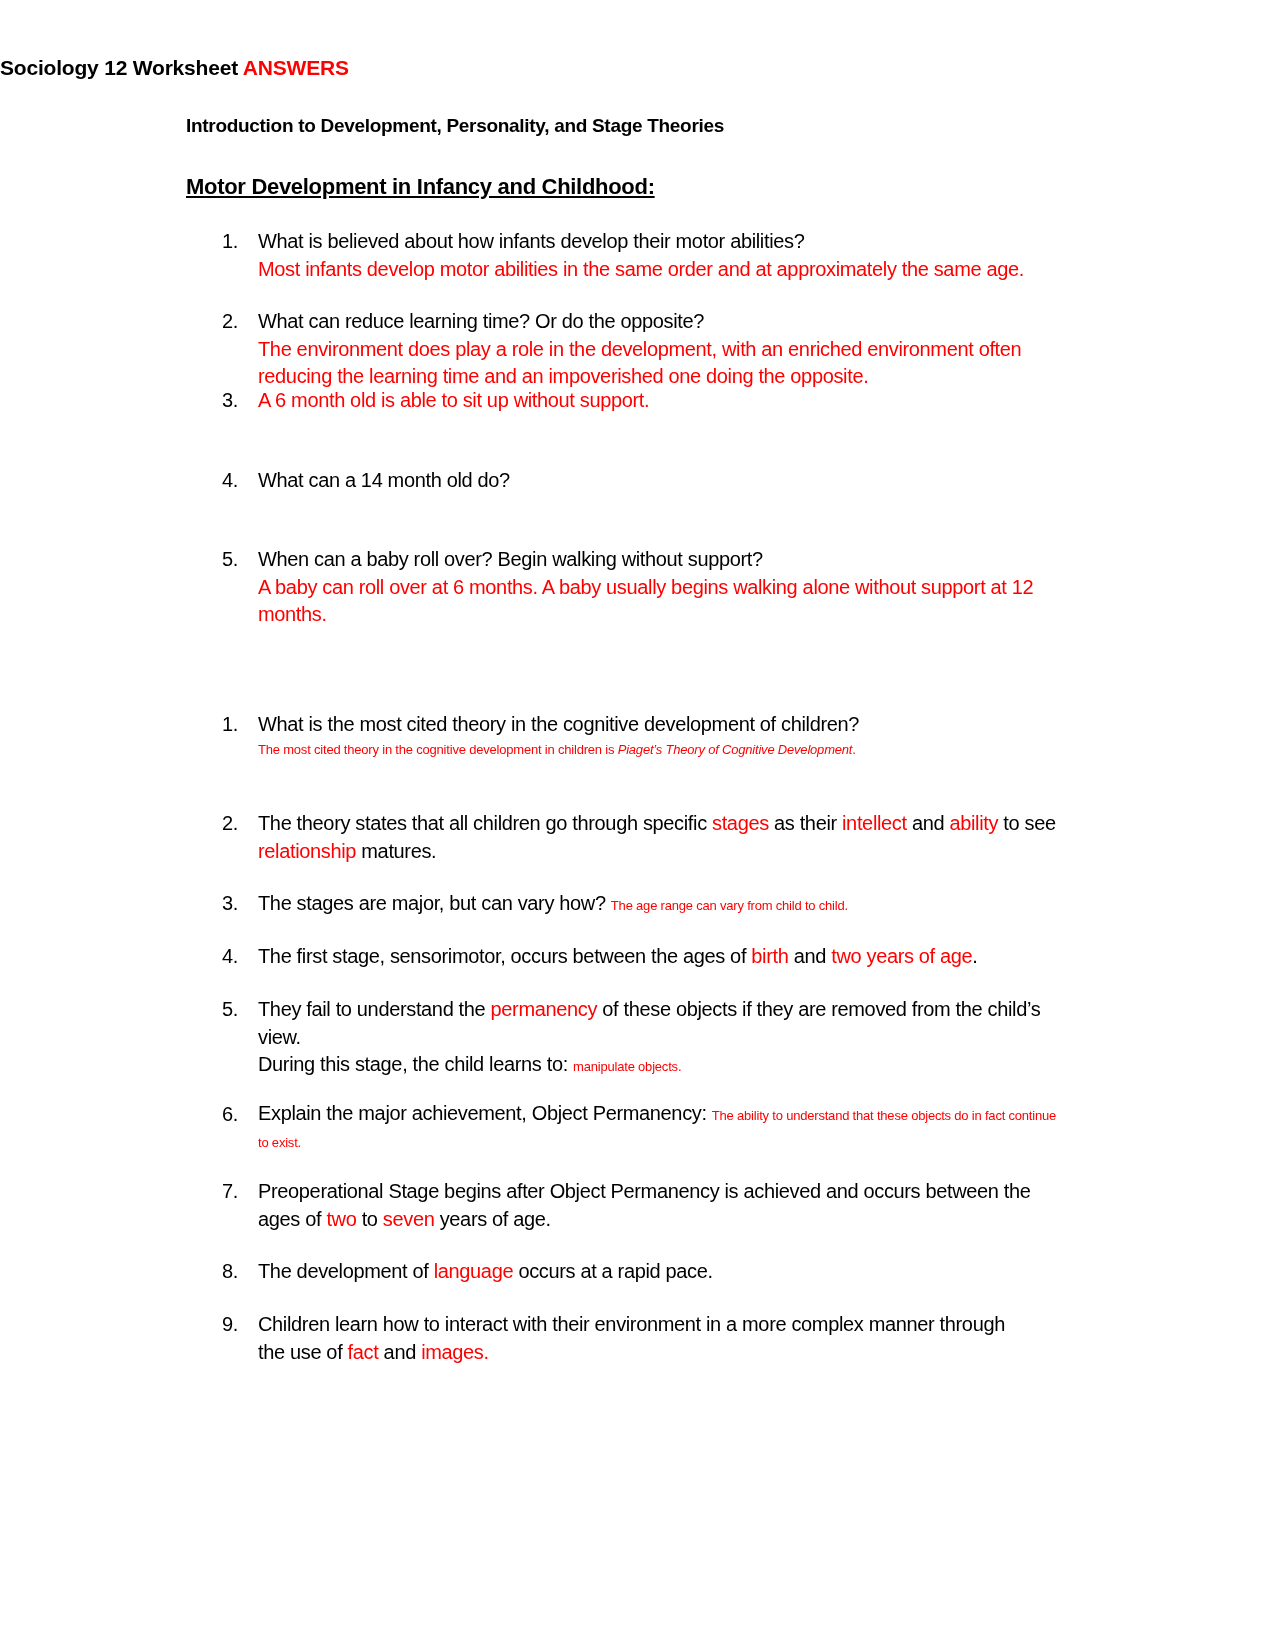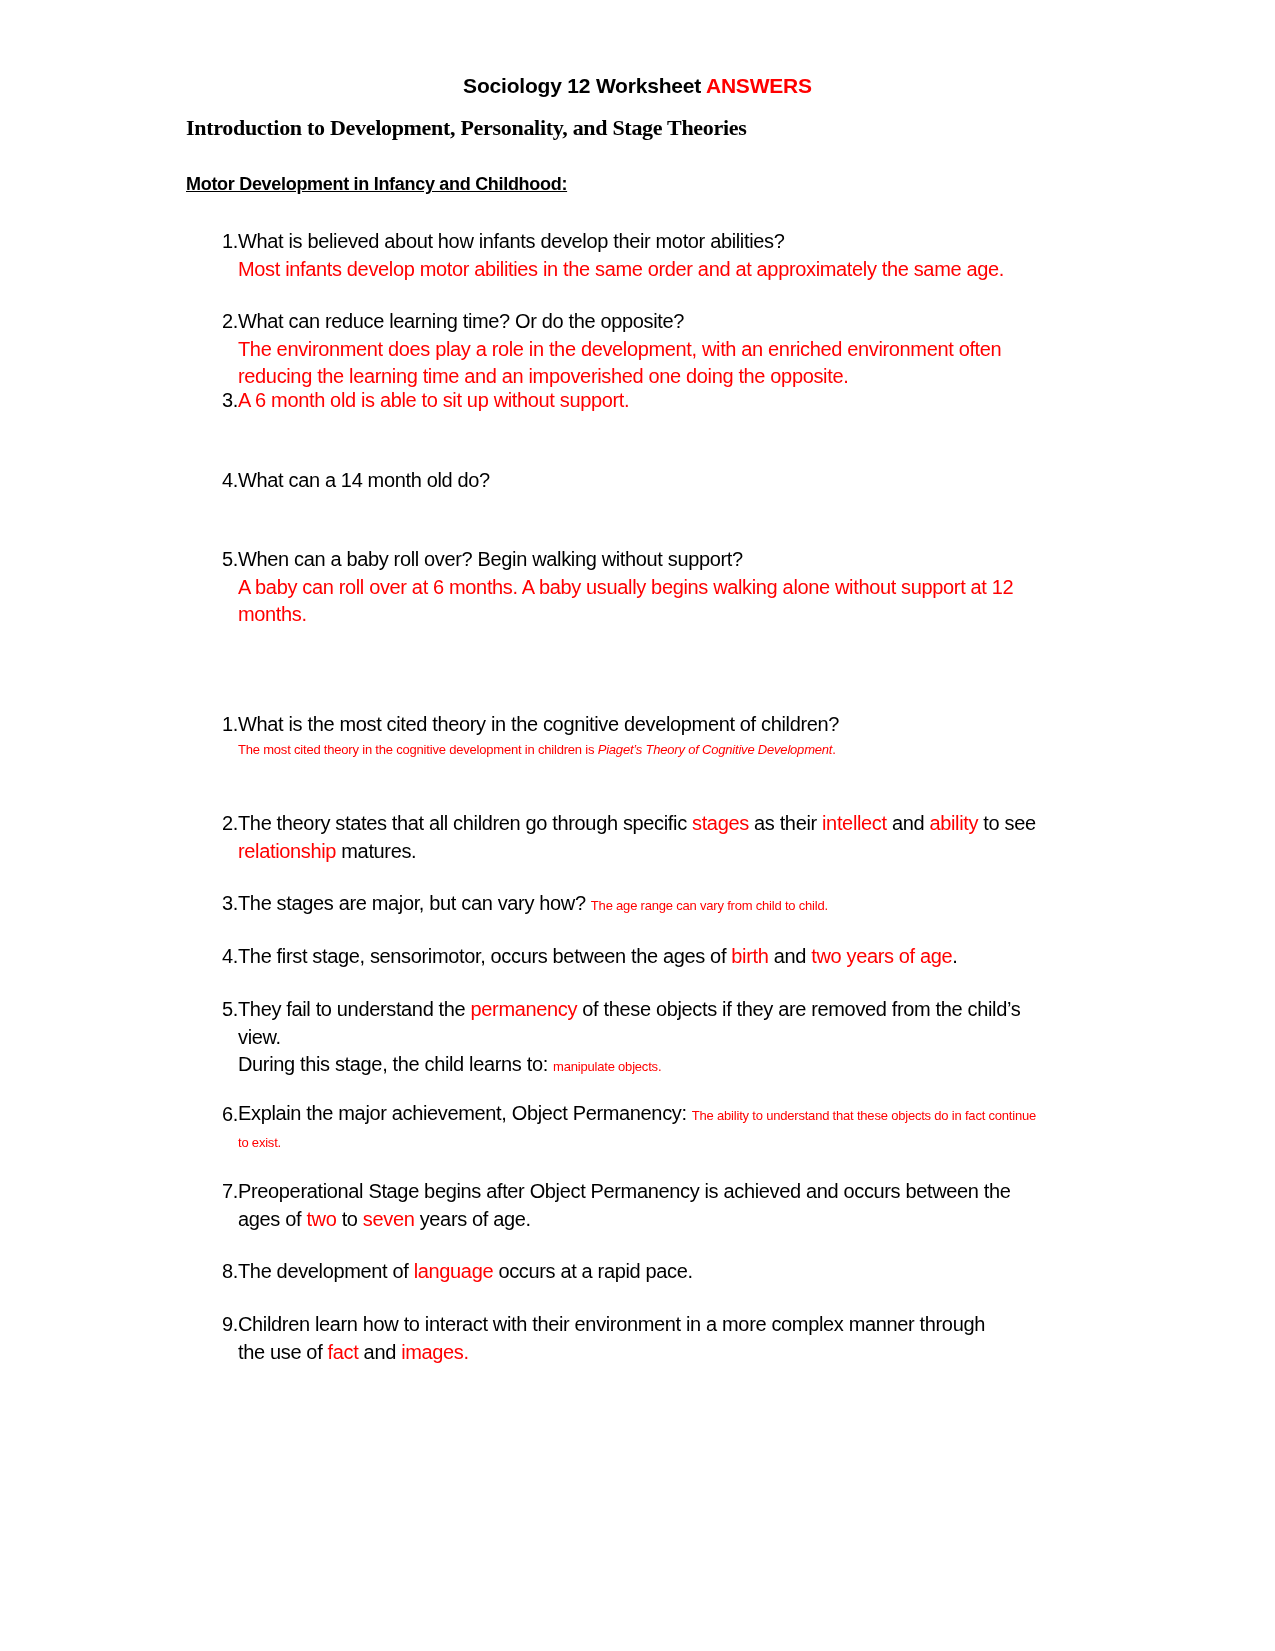--- a/index.html
+++ b/index.html
@@ -1,27 +1,27 @@
 <!DOCTYPE html>
 <html><head>
 <meta charset="utf-8">
 <style>
   html, body { margin: 0; padding: 0; background: #ffffff; }
   body { width: 1275px; height: 1651px; position: relative; overflow: hidden;
          font-family: "Liberation Sans", "DejaVu Sans", sans-serif; color: #000; }
   .page { position: absolute; left: 0; top: 0; width: 1275px; height: 1651px; }
   .red { color: #ff0000; }
-  .title { position: absolute; top: 56px; left: 0; width: 1275px; text-align: center;
-           font-weight: bold; font-size: 21px; letter-spacing: -0.2px; margin-top: 18px; }
-  .subtitle { position: absolute; top: 115px; left: 186px; font-weight: bold; font-size: 22px; letter-spacing: -0.3px; font-family: Liberation Serif, serif; }
-  .h-motor { position: absolute; top: 174px; left: 186px; font-weight: bold; font-size: 18px; text-decoration: underline; letter-spacing: -0.3px; }
+  .title { position: absolute; top: 56px; left: 0; width: 1275px; 
+           font-weight: bold; font-size: 21px; letter-spacing: -0.2px; }
+  .subtitle { position: absolute; top: 115px; left: 186px; font-weight: bold; font-size: 19px; letter-spacing: -0.3px; }
+  .h-motor { position: absolute; top: 174px; left: 186px; font-weight: bold; font-size: 22px; text-decoration: underline; letter-spacing: -0.3px; }
   .h-cog { position: absolute; top: 651px; left: 186px; font-weight: bold; font-size: 25px; text-decoration: underline; letter-spacing: -0.2px; }
   .item { position: absolute; left: 222px; width: 860px; font-size: 20px; line-height: 27.5px; letter-spacing: -0.35px; }
   .item .num { position: absolute; left: 0; top: 0; width: 30px; }
-  .item .body { margin-left: 16px; }
+  .item .body { margin-left: 36px; }
   .arial { font-family: "Liberation Sans", "DejaVu Sans", sans-serif; font-size: 13px; letter-spacing: -0.2px; }
   .item.tight { line-height: 24px; }
   .item.tight .q { line-height: 27px; }
   em { font-style: italic; }
 </style>
 </head>
 <body>
 
 <div class="page">
 

